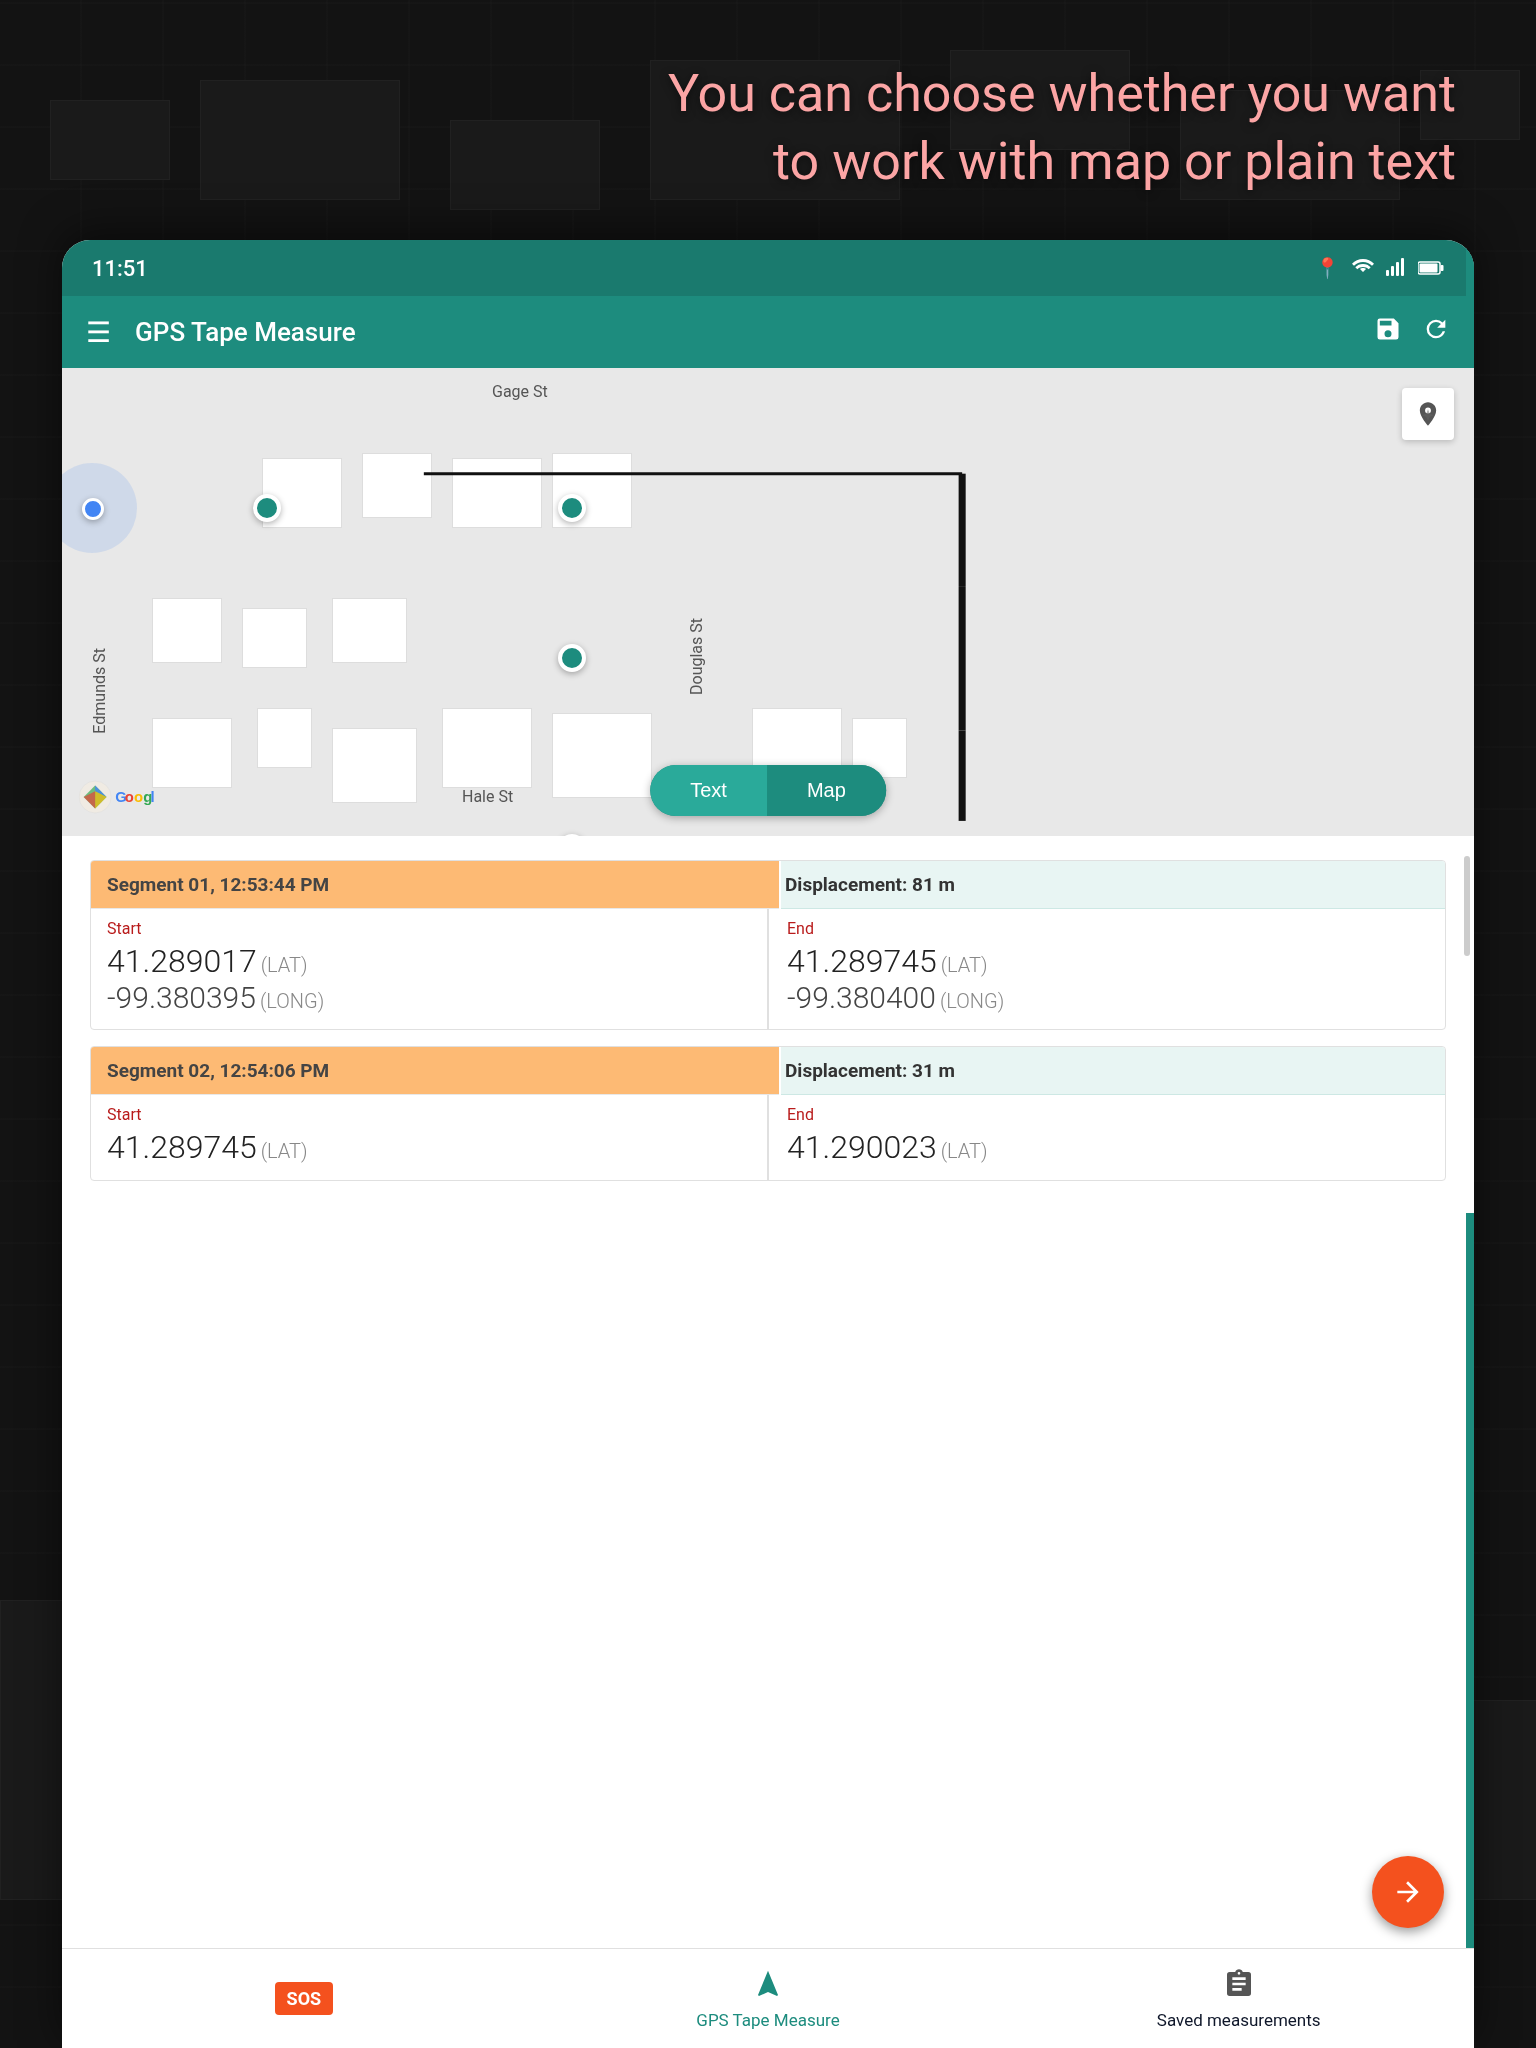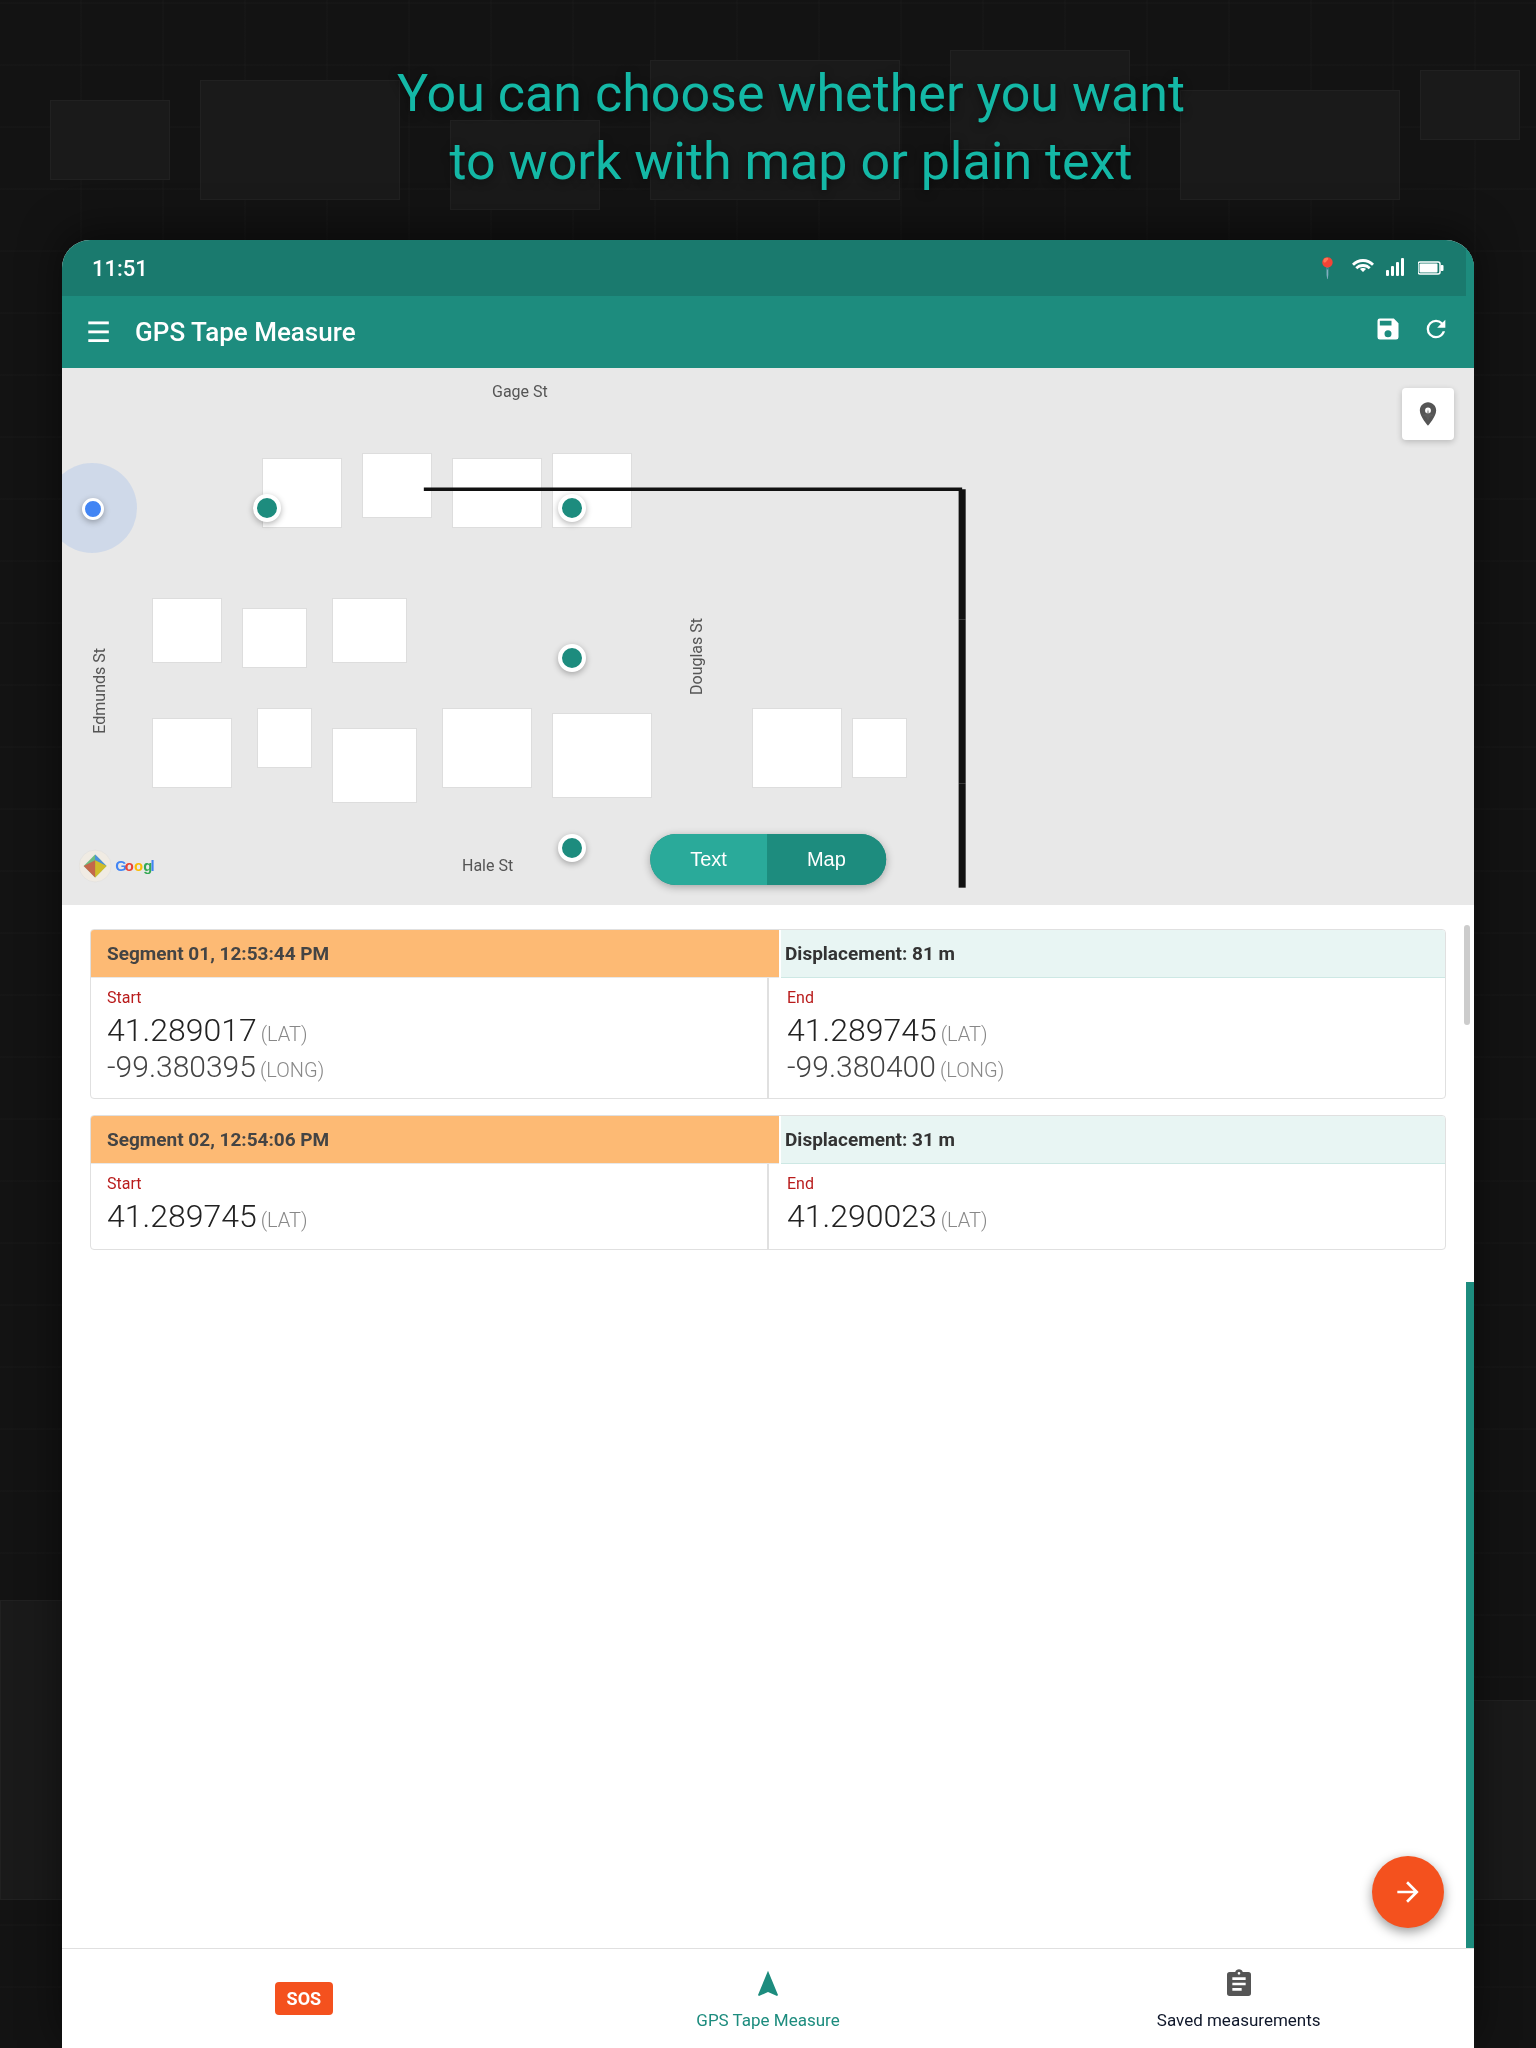--- a/index.html
+++ b/index.html
@@ -40,22 +40,22 @@
       position: absolute;
       background: #3a3a3a;
       border: 1px solid #4a4a4a;
     }
 
     
     .top-banner {
       position: absolute;
       top: 60px;
       left: 0; right: 0;
-      text-align: center;
-      color: #14b8a6;
+      text-align: right;
+      color: #fca5a5;
       z-index: 10;
       padding-left: 46px;
     }
     .top-banner h1 {
       font-size: 52px;
       font-weight: 400;
       line-height: 1.3;
       text-shadow: 0 2px 8px rgba(0,0,0,0.5);
       padding: 0 80px;
     }
@@ -116,21 +116,21 @@
       align-items: center;
     }
     .app-bar-icon {
       font-size: 26px;
       cursor: pointer;
     }
 
     
     .map-area {
       position: relative;
-      height: 537px;
+      height: 468px;
       background: #f0f0f0;
       overflow: hidden;
     }
     .map-bg {
       position: absolute;
       top: 0; left: 0; right: 0; bottom: 0;
       background: #e8e8e8;
     }
     .map-block {
       position: absolute;

